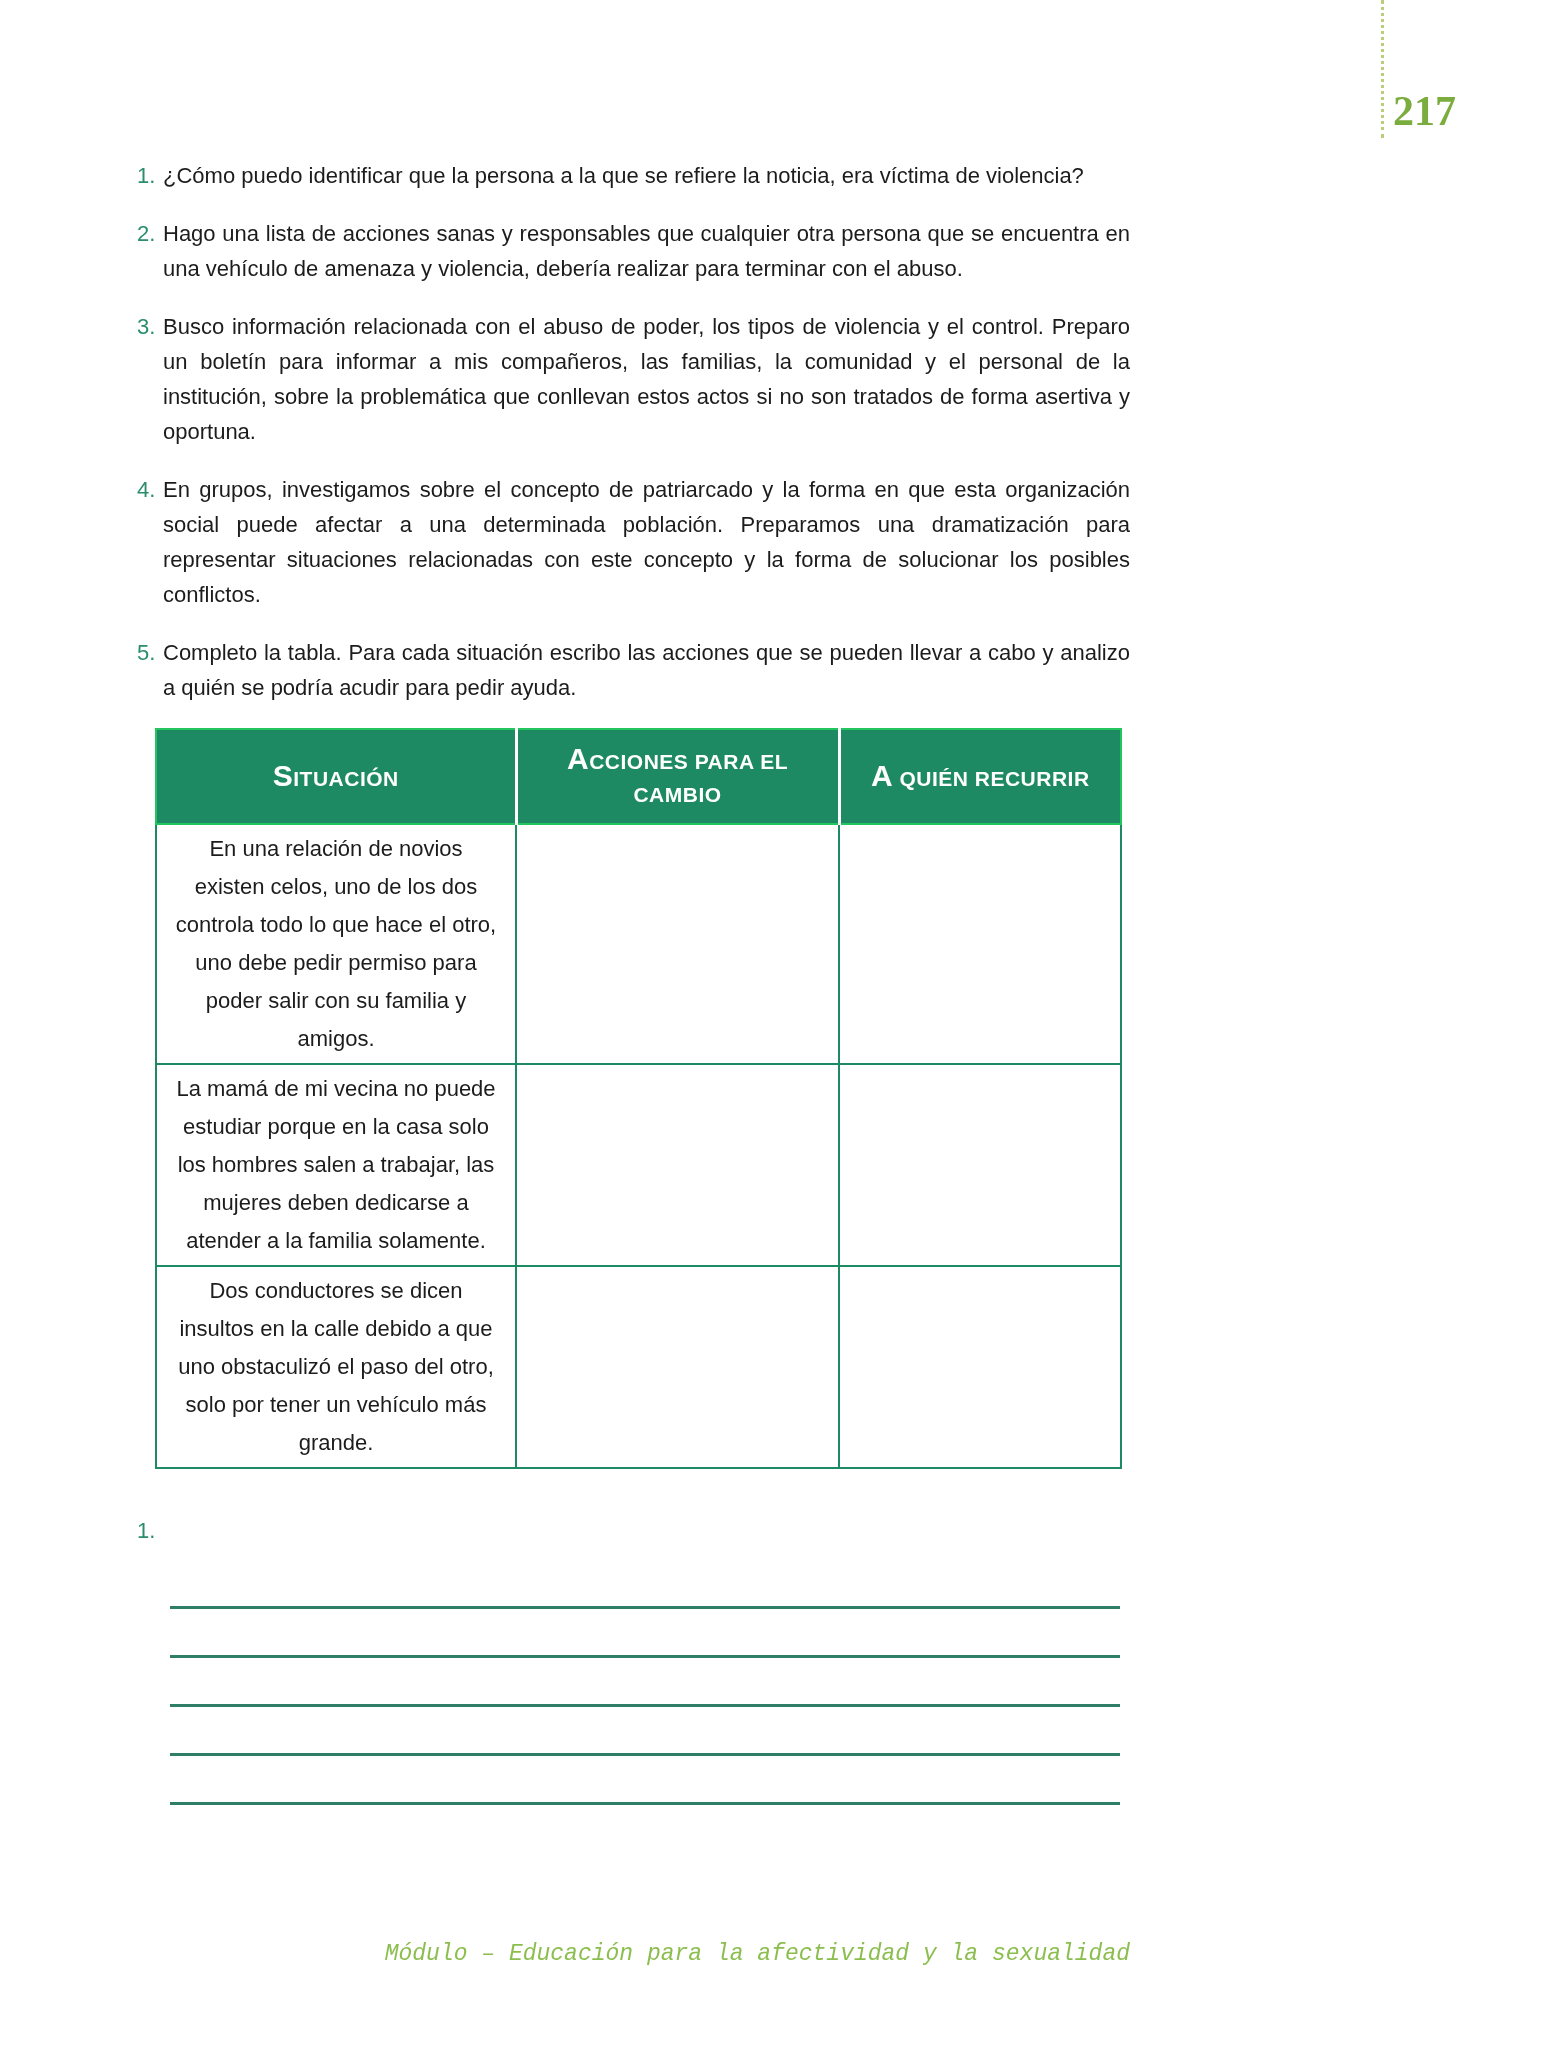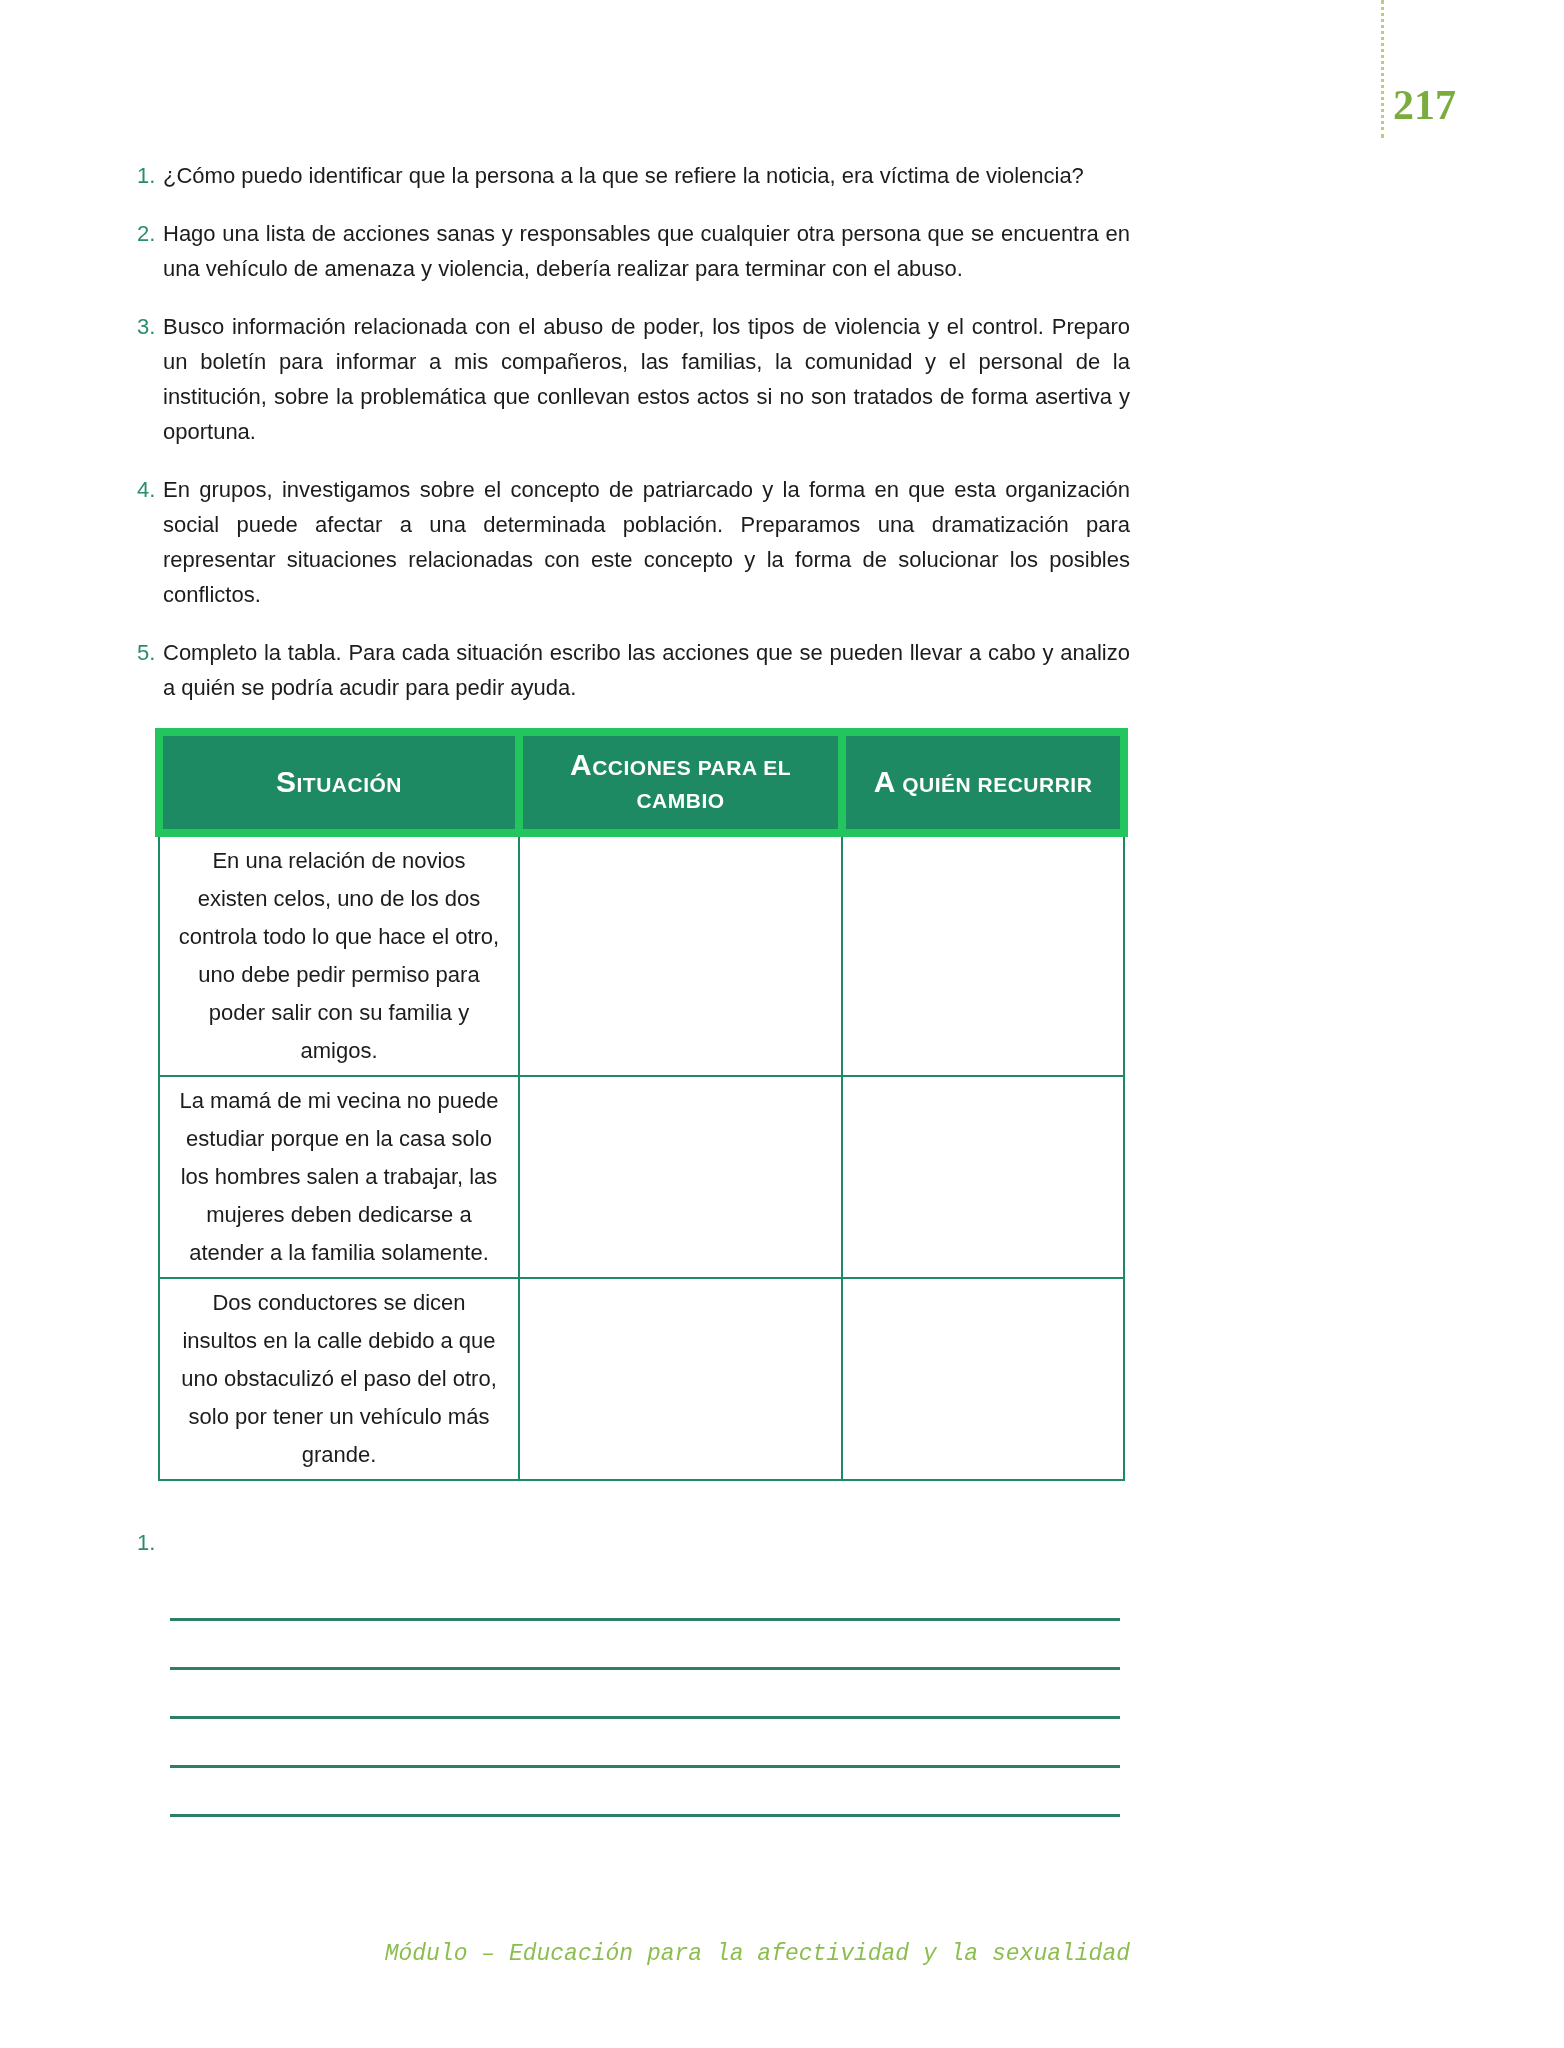--- a/index.html
+++ b/index.html
@@ -12,21 +12,21 @@
     color:#1c1c1c;
     overflow:hidden;
   }
   
   .dotted-rule{
     position:absolute;left:1381px;top:0;
     height:138px;width:0;
     border-right:3px dotted #b8ce7b;
   }
   .page-number{
-    position:absolute;left:1393px;top:84px;
+    position:absolute;left:1393px;top:90px;
     font-family:"Liberation Serif",serif;
     font-weight:bold;
     font-size:42px;line-height:1;
     color:#7bac3e;
   }
   
   .content{
     position:absolute;left:137px;top:158px;width:993px;
   }
   .activity-list{
@@ -51,21 +51,21 @@
     margin:12px 0 0 18px;
     width:965px;
     table-layout:fixed;
   }
   .situations-table col.c1{width:360px;}
   .situations-table col.c2{width:323px;}
   .situations-table col.c3{width:282px;}
   .situations-table th{
     background:#1e8a64;
     color:#ffffff;
-    border:8px solid #22c55e;
+    border:2px solid #22c55e;
     padding:12px 8px;
     vertical-align:middle;
     font-weight:bold;
   }
   .situations-table th + th{border-left:3px solid #ffffff;}
   .th-inner{
     text-transform:uppercase;
     font-size:21px;line-height:33px;
     letter-spacing:0.5px;
     text-align:center;

